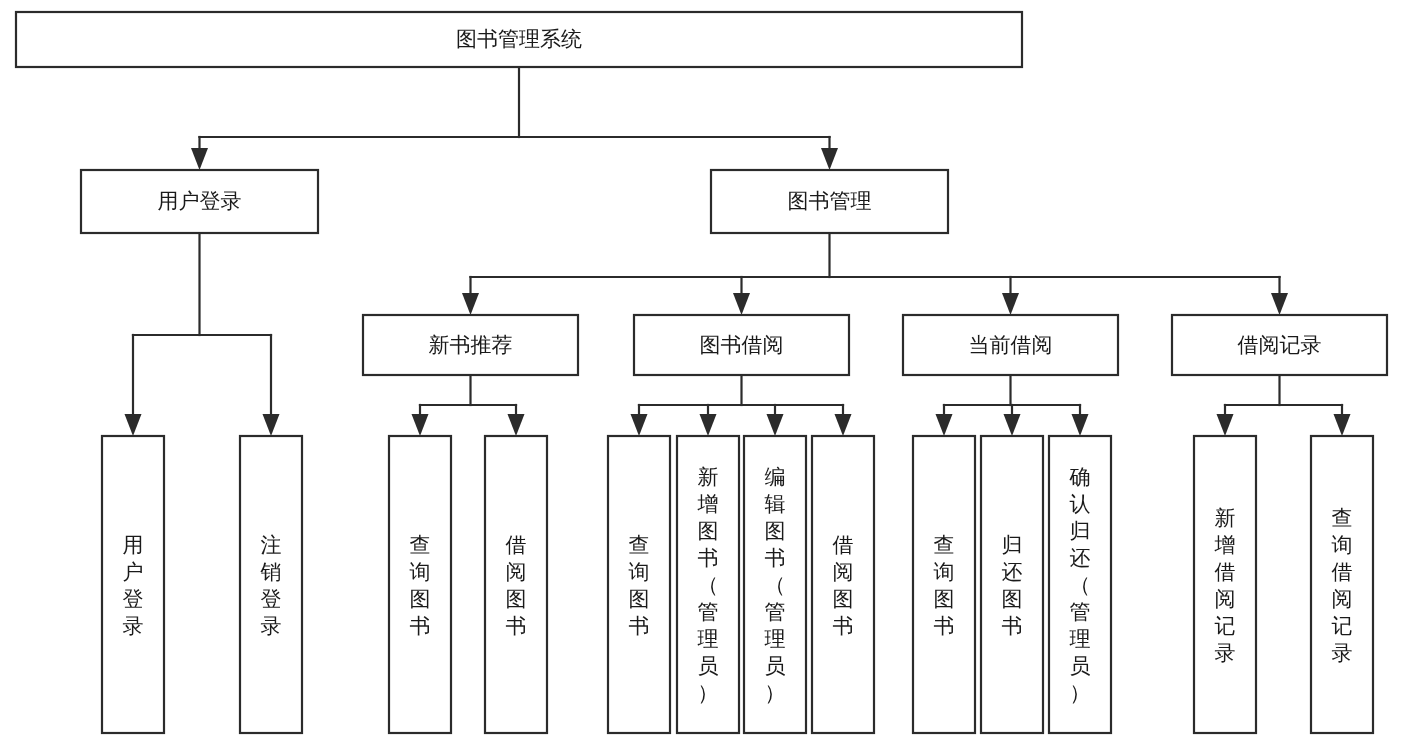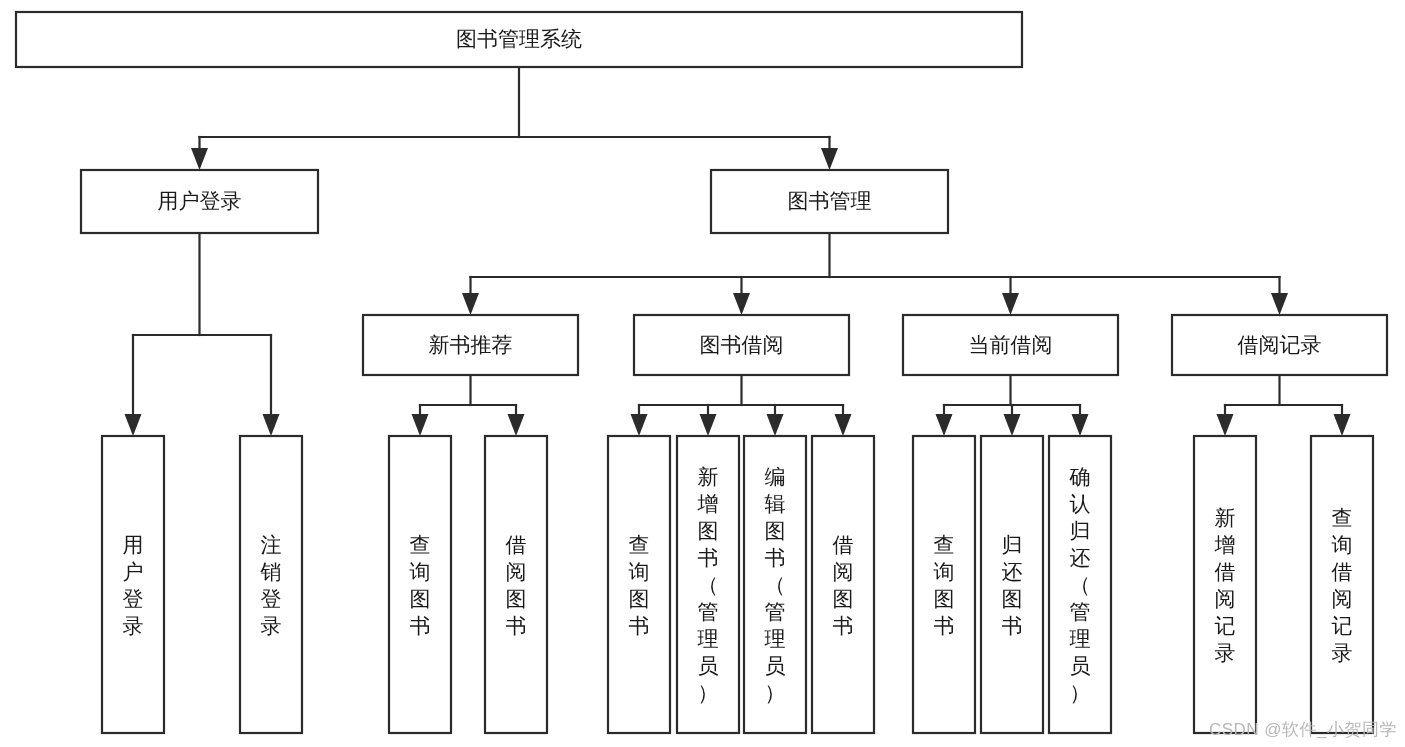--- a/index.html
+++ b/index.html
@@ -212,14 +212,13 @@
         <g>
           <rect class="node-box" x="1194" y="436" width="62" height="297"></rect>
           <text x="1225" y="524.56" text-anchor="middle" font-size="21" fill="#1a1a1a" font-family="&quot;Liberation Sans&quot;, &quot;DejaVu Sans&quot;, sans-serif"><tspan x="1225" dy="0">新</tspan><tspan x="1225" dy="27">增</tspan><tspan x="1225" dy="27">借</tspan><tspan x="1225" dy="27">阅</tspan><tspan x="1225" dy="27">记</tspan><tspan x="1225" dy="27">录</tspan></text>
         </g>
         <g>
           <rect class="node-box" x="1311" y="436" width="62" height="297"></rect>
           <text x="1342" y="524.56" text-anchor="middle" font-size="21" fill="#1a1a1a" font-family="&quot;Liberation Sans&quot;, &quot;DejaVu Sans&quot;, sans-serif"><tspan x="1342" dy="0">查</tspan><tspan x="1342" dy="27">询</tspan><tspan x="1342" dy="27">借</tspan><tspan x="1342" dy="27">阅</tspan><tspan x="1342" dy="27">记</tspan><tspan x="1342" dy="27">录</tspan></text>
         </g>
       </g>
   </svg>
-  <div class="watermark-text">CSDN @软件_小贺同学</div>
 </div>
 
 </body></html>

